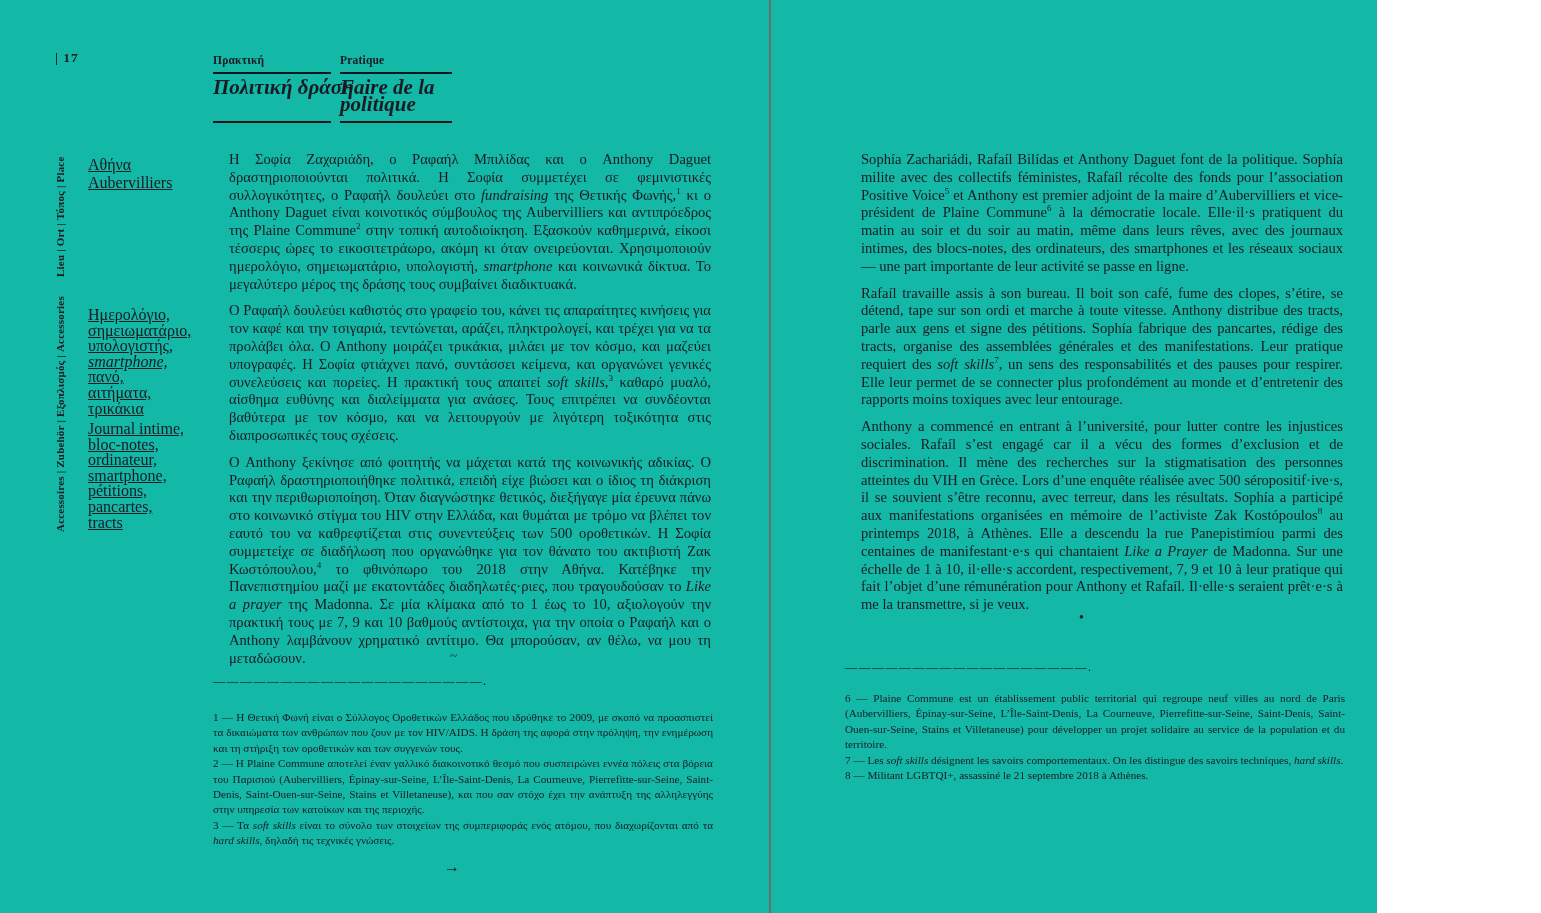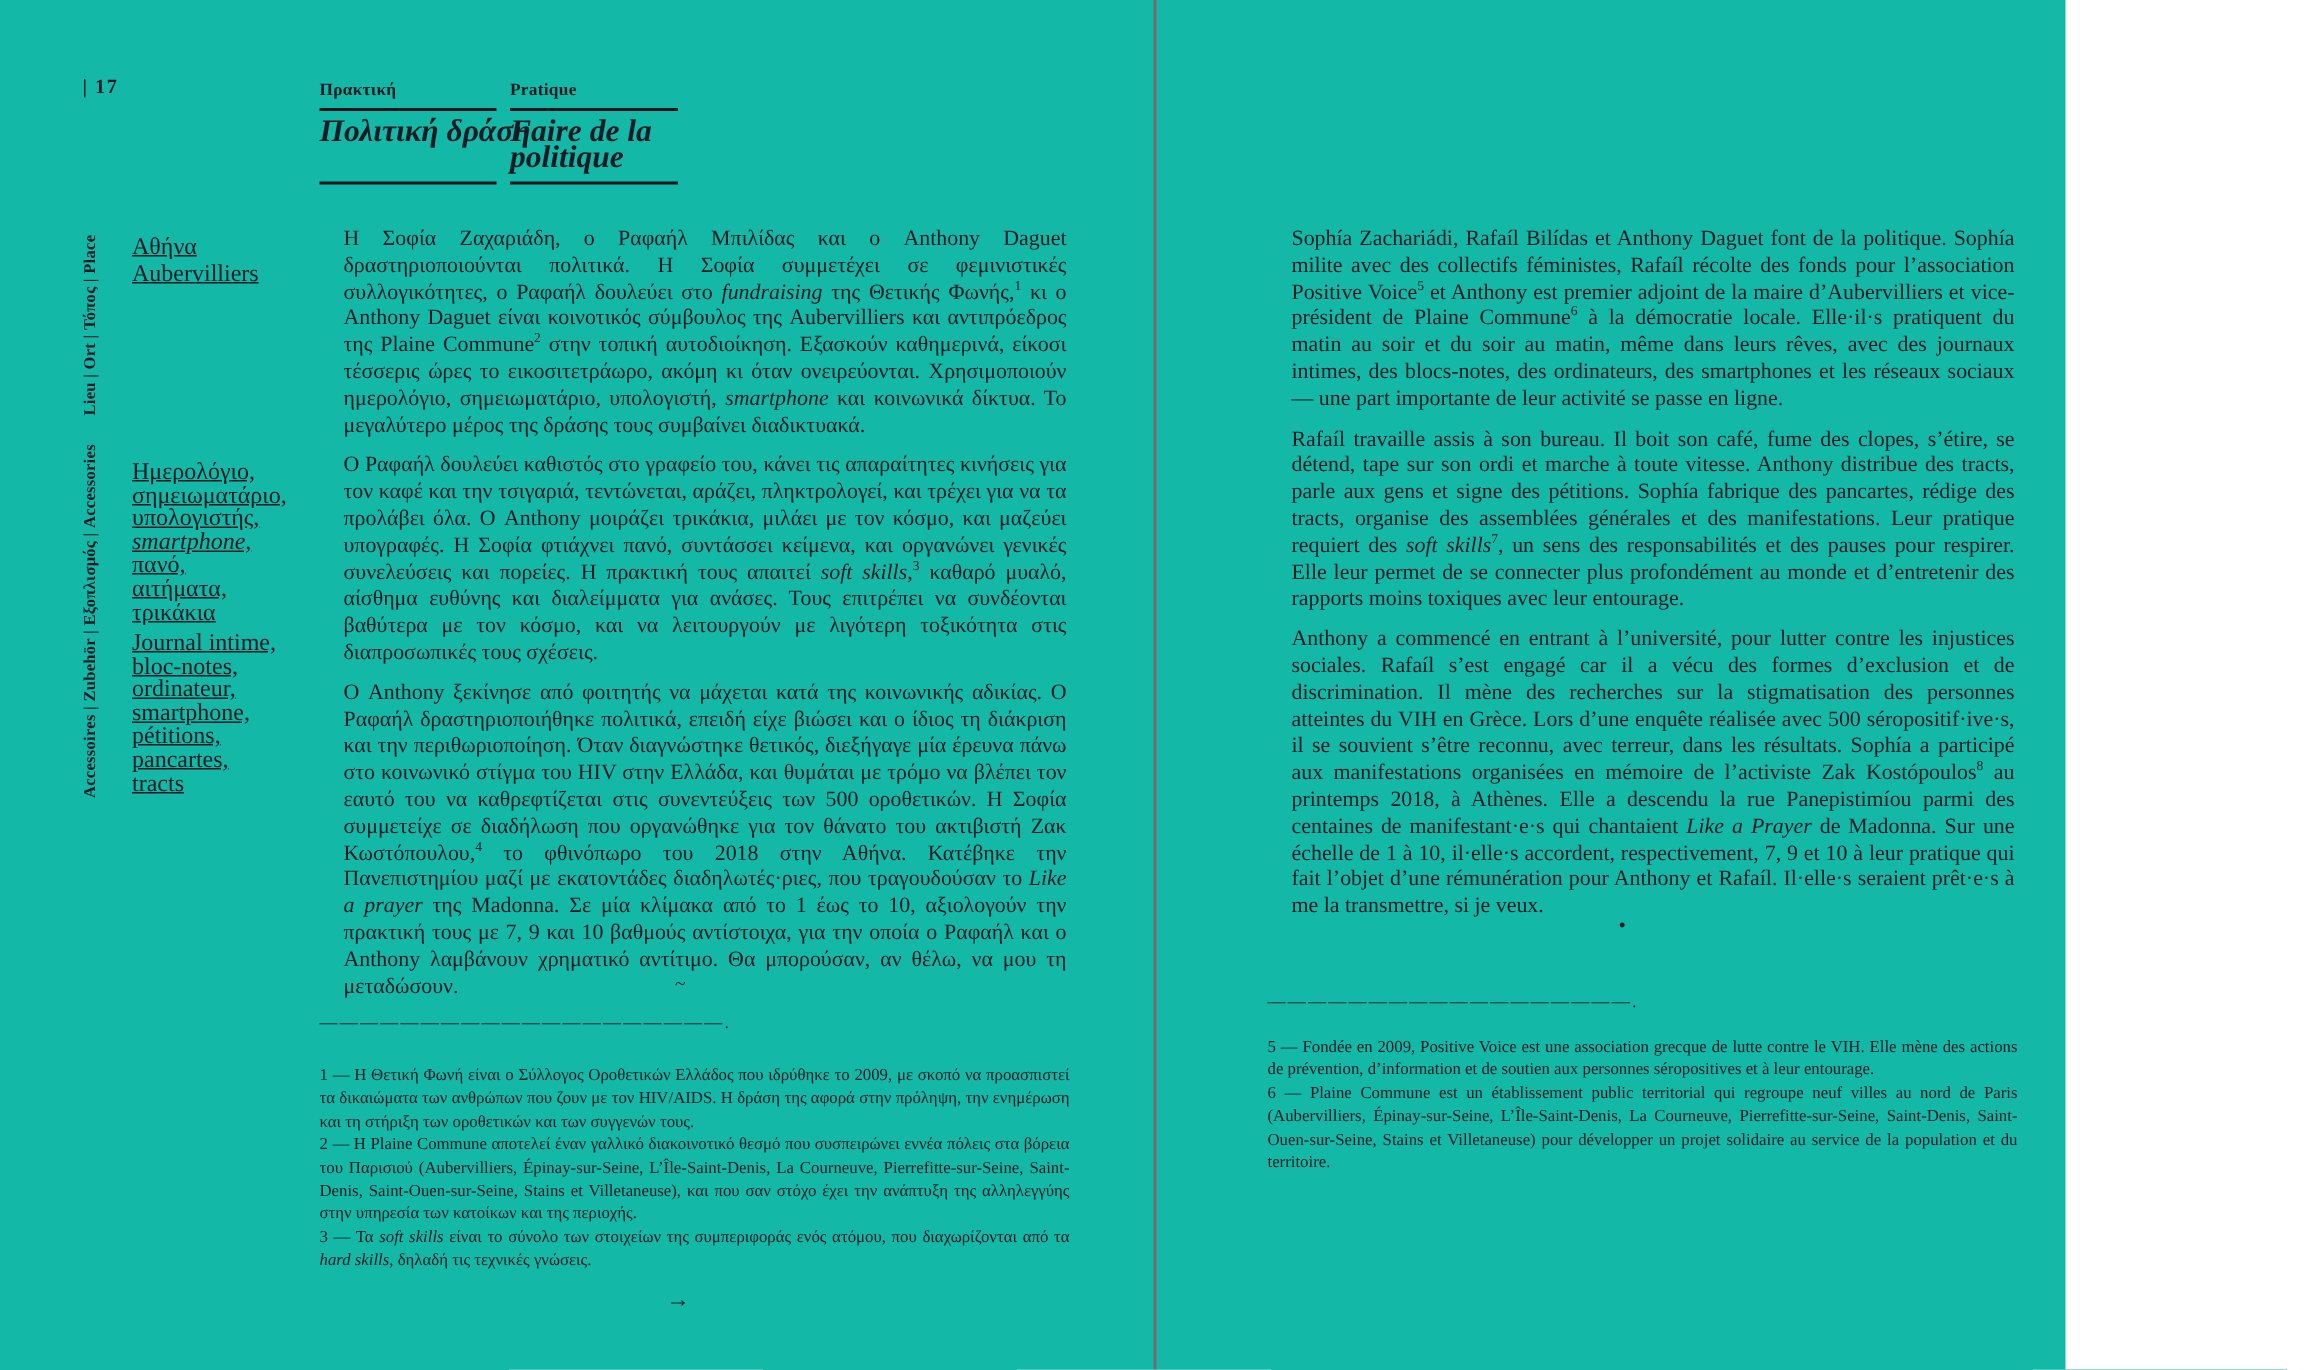--- a/index.html
+++ b/index.html
@@ -124,18 +124,19 @@
 
     <div class="body-col bc-right">
         <p><span>Sophía Zachariádi, Rafaíl Bilídas et Anthony Daguet font de la politique. Sophía milite avec des collectifs féministes, Rafaíl récolte des fonds pour l’association Positive Voice</span><sup>5</sup><span> et Anthony est premier adjoint de la maire d’Aubervilliers et vice-président de Plaine Commune</span><sup>6</sup><span> à la démocratie locale. Elle·il·s pratiquent du matin au soir et du soir au matin, même dans leurs rêves, avec des journaux intimes, des blocs-notes, des ordinateurs, des smartphones et les réseaux sociaux — une part importante de leur activité se passe en ligne.</span></p>
         <p><span>Rafaíl travaille assis à son bureau. Il boit son café, fume des clopes, s’étire, se détend, tape sur son ordi et marche à toute vitesse. Anthony distribue des tracts, parle aux gens et signe des pétitions. Sophía fabrique des pancartes, rédige des tracts, organise des assemblées générales et des manifestations. Leur pratique requiert des </span><i>soft skills</i><sup>7</sup><span>, un sens des responsabilités et des pauses pour respirer. Elle leur permet de se connecter plus profondément au monde et d’entretenir des rapports moins toxiques avec leur entourage.</span></p>
         <p><span>Anthony a commencé en entrant à l’université, pour lutter contre les injustices sociales. Rafaíl s’est engagé car il a vécu des formes d’exclusion et de discrimination. Il mène des recherches sur la stigmatisation des personnes atteintes du VIH en Grèce. Lors d’une enquête réalisée avec 500 séropositif·ive·s, il se souvient s’être reconnu, avec terreur, dans les résultats. Sophía a participé aux manifestations organisées en mémoire de l’activiste Zak Kostópoulos</span><sup>8</sup><span> au printemps 2018, à Athènes. Elle a descendu la rue Panepistimíou parmi des centaines de manifestant·e·s qui chantaient </span><i>Like a Prayer</i><span> de Madonna. Sur une échelle de 1 à 10, il·elle·s accordent, respectivement, 7, 9 et 10 à leur pratique qui fait l’objet d’une rémunération pour Anthony et Rafaíl. Il·elle·s seraient prêt·e·s à me la transmettre, si je veux.</span></p>
       </div>
 
     <div class="sym bullet">•</div>
     <div class="fn-sep fs-right">——————————————————.</div>
     <div class="fn-col fn-right">
-        <p><span>5 — Fondée en 2009, Positive Voice est une association grecque de lutte contre le VIH. Elle mène des actions de prévention, d’information et de soutien aux personnes séropositives et à leur entourage.</span></p>
         <p><span>6 — Plaine Commune est un établissement public territorial qui regroupe neuf villes au nord de Paris (Aubervilliers, Épinay-sur-Seine, L’Île-Saint-Denis, La Courneuve, Pierrefitte-sur-Seine, Saint-Denis, Saint-Ouen-sur-Seine, Stains et Villetaneuse) pour développer un projet solidaire au service de la population et du territoire.</span></p>
+        <p><span>7 — Les </span><i>soft skills</i><span> désignent les savoirs comportementaux. On les distingue des savoirs techniques, </span><i>hard skills</i><span>.</span></p>
+        <p><span>8 — Militant LGBTQI+, assassiné le 21 septembre 2018 à Athènes.</span></p>
       </div>
   </section>
 
 </div>
 
 </body></html>

